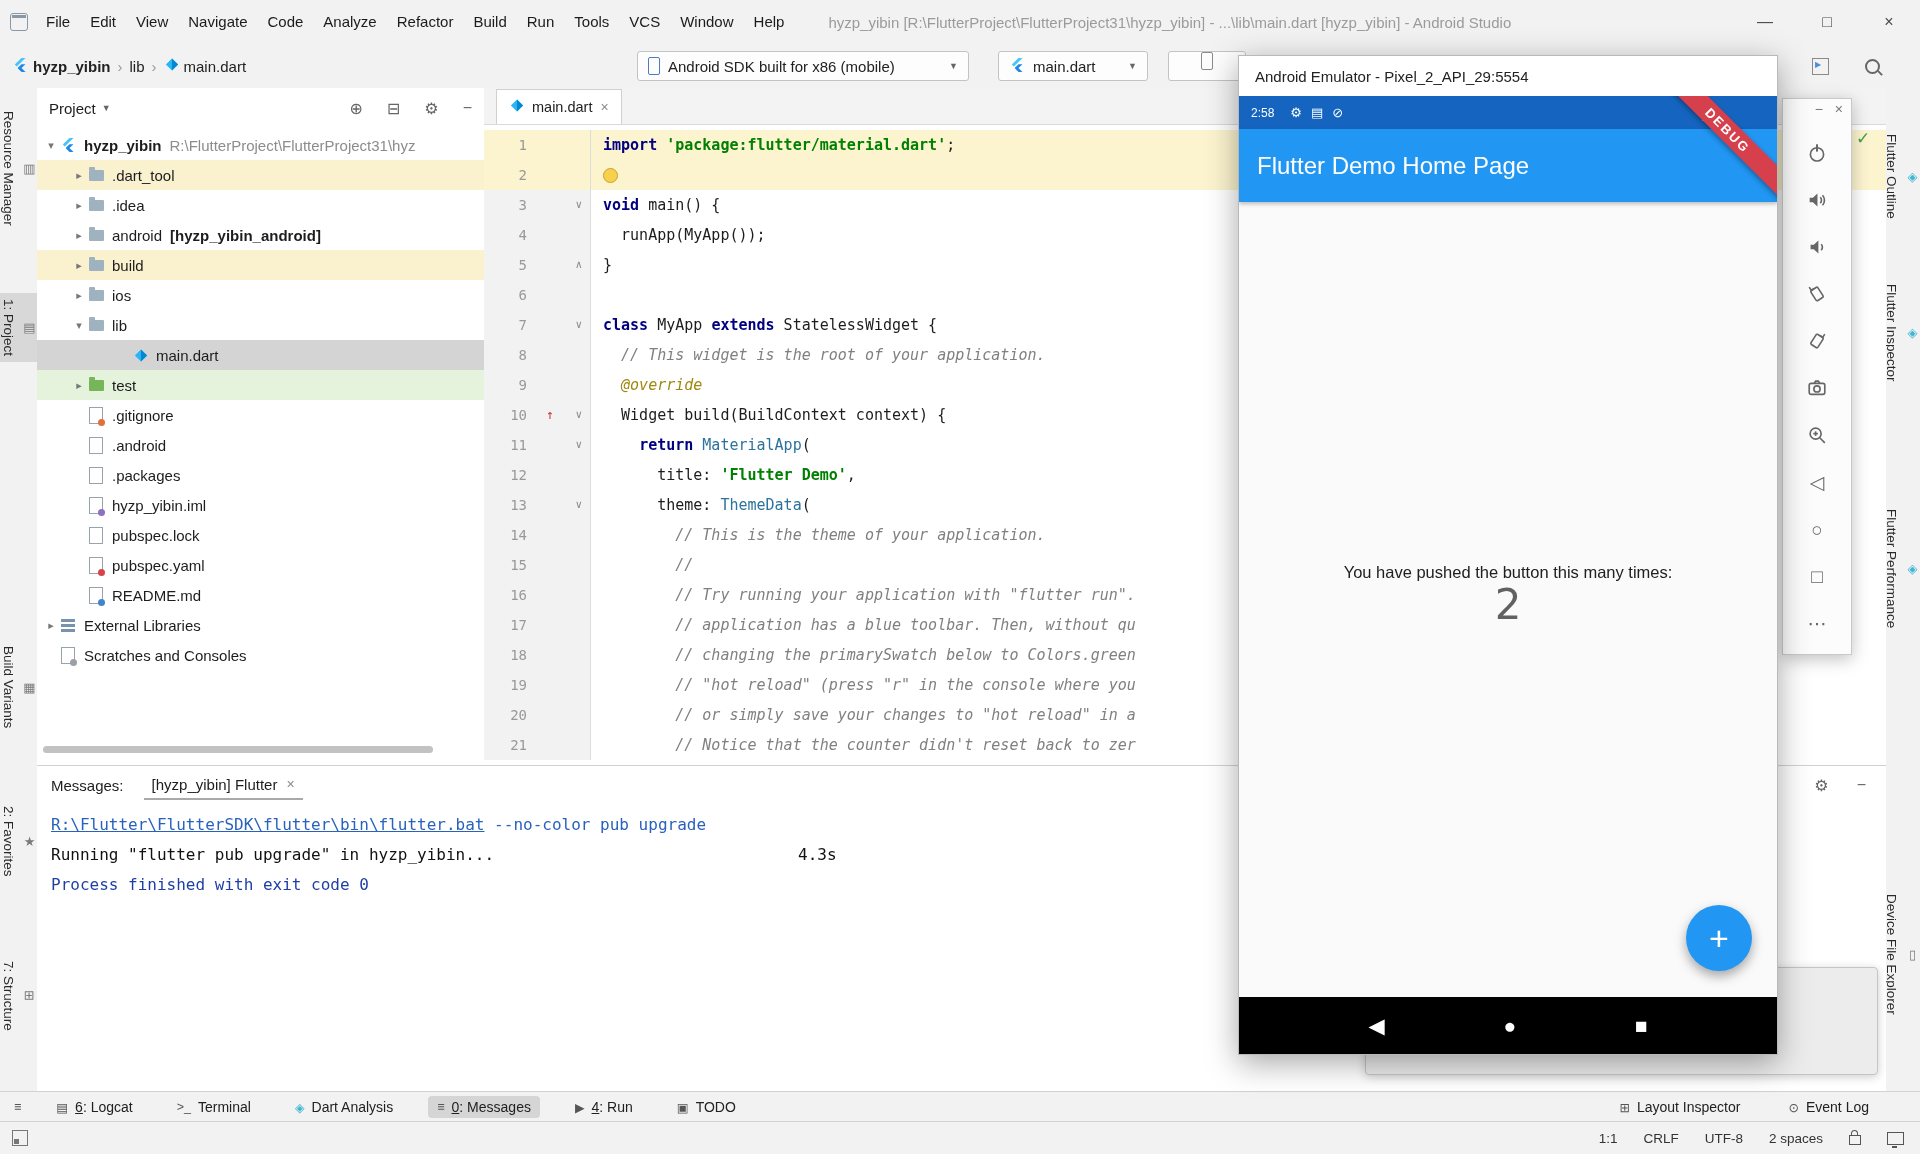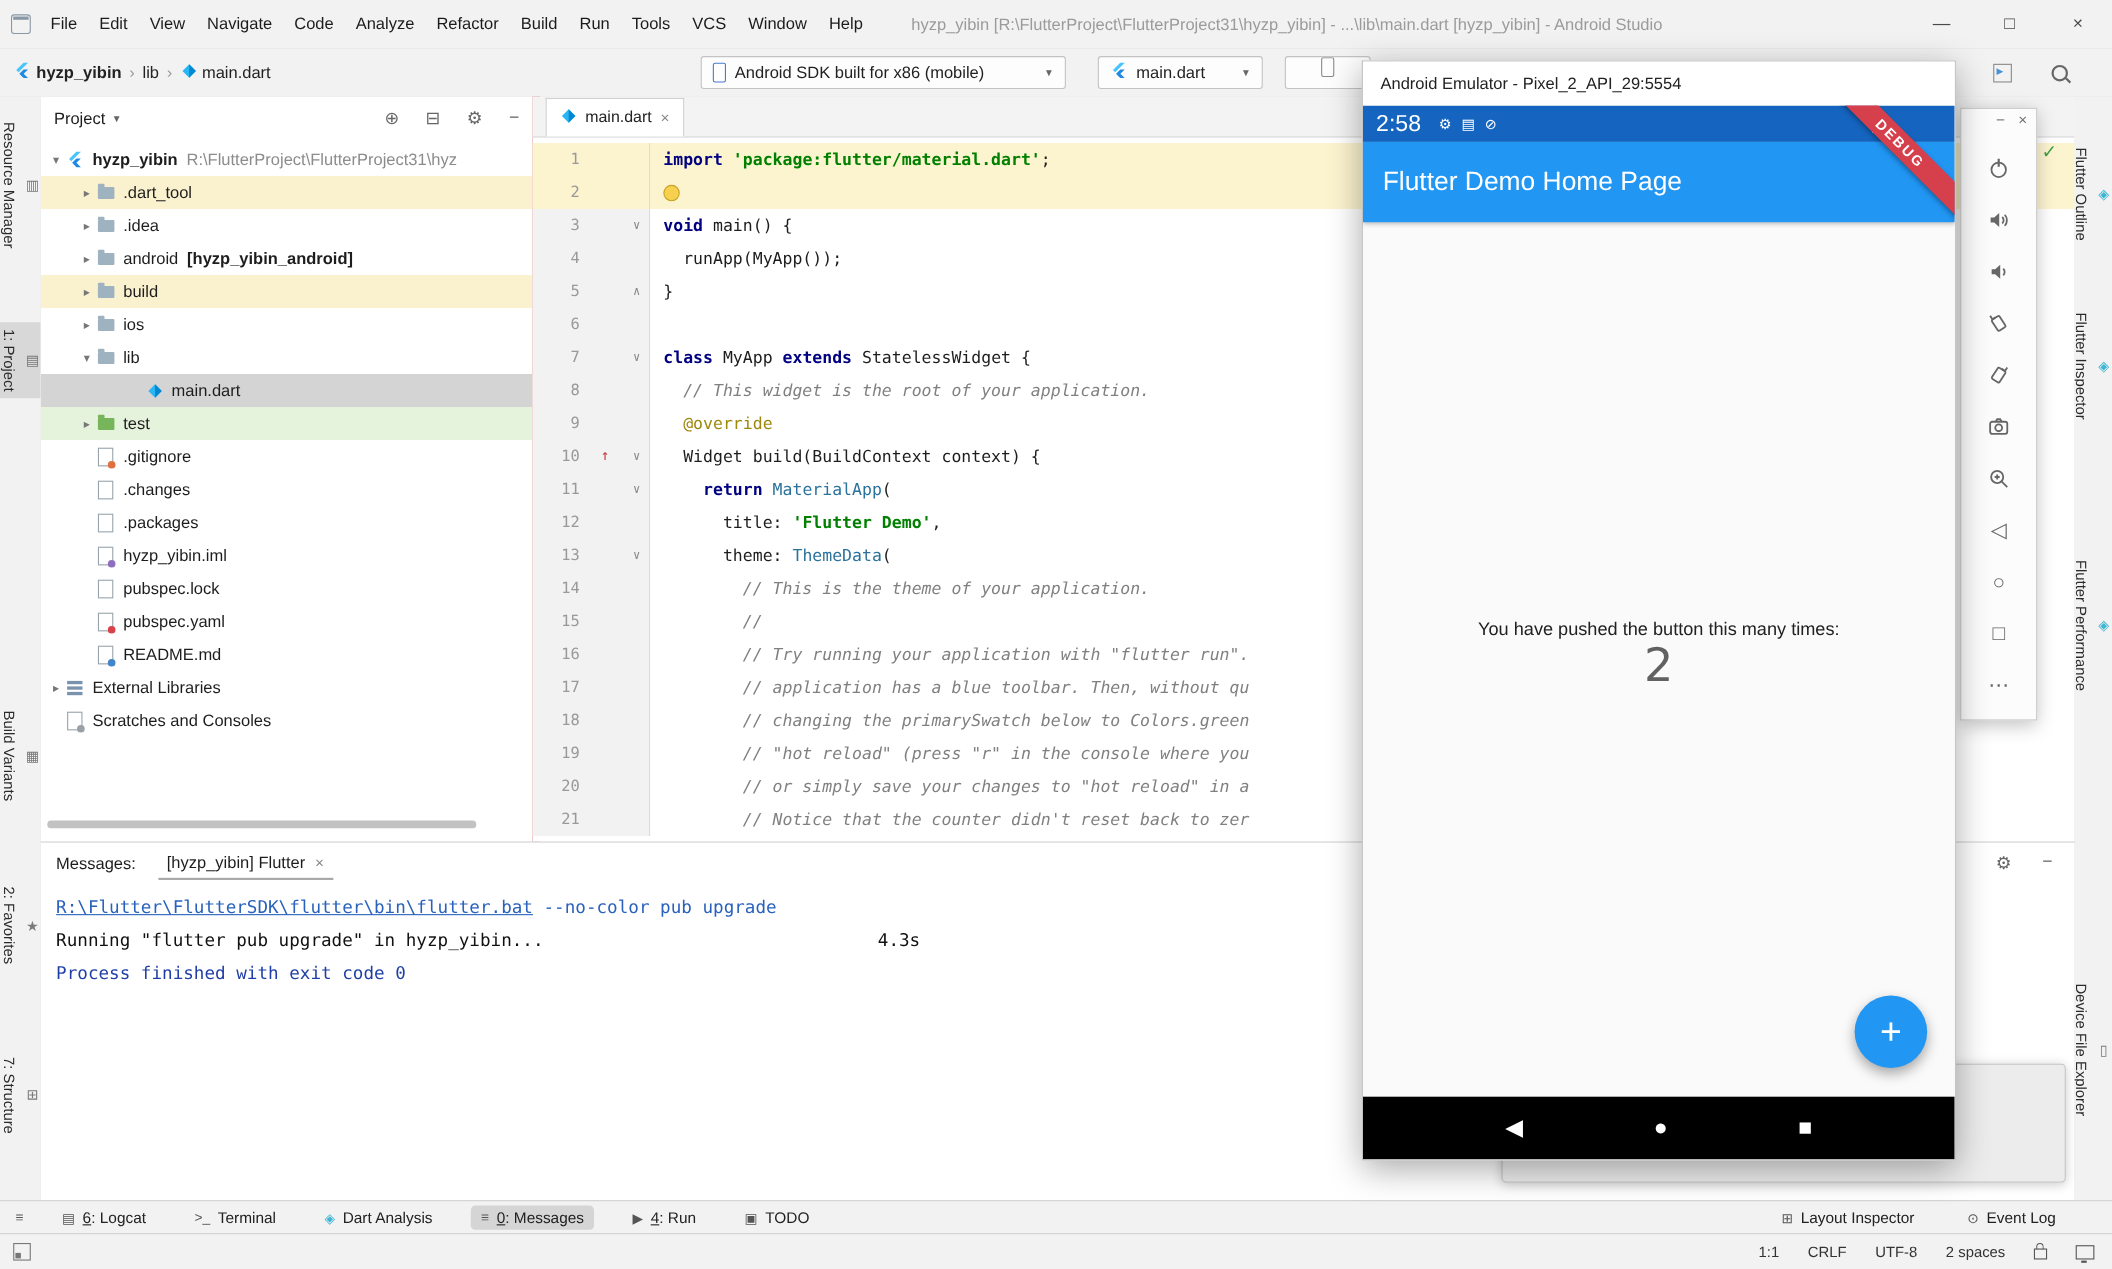--- a/index.html
+++ b/index.html
@@ -84,21 +84,21 @@
   .code-row{display:flex;height:30px;line-height:30px;font-family:"DejaVu Sans Mono",monospace;font-size:15px;}
   .gut{width:106px;flex:none;background:#f2f2f2;border-right:1px solid #dcdcdc;position:relative;}
   .gut .num{position:absolute;right:63px;color:#999;font-size:14px;}
   .gut .fold{position:absolute;right:8px;color:#8a8a8a;font-size:11px;top:0;}
   .gut .ovr{position:absolute;right:36px;color:#c43a3a;font-size:13px;top:0;}
   .code-cell{padding-left:12px;white-space:pre;overflow:hidden;flex:1;color:#1d1d1d;}
   .code-row.hl .gut,.code-row.hl .code-cell{background:#fcf4cf;}
   .kw{color:#000080;font-weight:bold;}
   .str{color:#008000;font-weight:bold;}
   .cmt{color:#808080;font-style:italic;}
-  .ann{color:#9e880d;}
+  .ann{color:#9e880d;font-style:italic;}
   .cls{color:#2b739c;}
   .bulb{display:inline-block;width:13px;height:13px;border-radius:50%;background:#f7d14e;border:1px solid #c9a227;
     vertical-align:middle;margin-right:6px;}
   .inspect-ok{position:absolute;left:1856px;top:128px;color:#43a047;font-size:17px;z-index:30;}
 
   
   .messages{position:absolute;left:37px;right:34px;top:765px;bottom:62px;background:#fff;border-top:1px solid #d2d2d2;overflow:hidden;}
   .msg-header{height:38px;display:flex;align-items:center;padding-left:14px;font-size:15px;color:#1d1d1d;gap:20px;}
   .msg-tab{display:flex;align-items:center;gap:9px;padding:5px 8px;border-bottom:2px solid #a9a9a9;}
   .msg-hicons{margin-left:auto;margin-right:20px;display:flex;gap:28px;color:#666;font-size:16px;}
@@ -135,21 +135,21 @@
   .bg-panel{position:absolute;left:1365px;top:967px;width:511px;height:106px;background:#ececec;
     border:1px solid #c5c5c5;border-radius:4px;box-shadow:0 2px 10px rgba(0,0,0,.2);z-index:40;}
 
   
   .emu-win{position:absolute;left:1238px;top:55px;width:540px;height:1000px;background:#fff;
     border:1px solid #b9b9b9;box-shadow:0 8px 30px rgba(0,0,0,.35);z-index:60;box-sizing:border-box;}
   .emu-title{height:40px;display:flex;align-items:center;padding-left:16px;font-size:15px;color:#222;
     border-bottom:1px solid #e6e6e6;background:#fff;}
   .emu-screen{position:absolute;top:40px;left:0;right:0;bottom:0;overflow:hidden;background:#fafafa;}
   .emu-status{height:33px;background:#1565c0;display:flex;align-items:center;color:#fff;padding:0 12px;}
-  .emu-time{font-size:21px;}
+  .emu-time{font-size:12px;}
   .emu-sico{display:flex;gap:9px;margin-left:16px;font-size:13px;}
   .battery{margin-left:auto;margin-right:52px;width:9px;height:15px;border:1.5px solid #fff;border-radius:1px;position:relative;}
   .battery::before{content:"";position:absolute;top:-4px;left:2px;width:4px;height:2px;background:#fff;}
   .emu-appbar{height:73px;background:#2196f3;color:#fff;display:flex;align-items:center;padding-left:18px;
     font-size:24px;font-weight:500;box-shadow:0 2px 4px rgba(0,0,0,.25);position:relative;z-index:2;}
   .debug-ribbon{position:absolute;top:24px;right:-48px;width:195px;transform:rotate(45deg);background:#d5404c;
     color:#fff;text-align:center;font-size:13px;font-weight:bold;letter-spacing:2px;padding:3px 0;
     box-shadow:0 2px 5px rgba(0,0,0,.35);z-index:6;}
   .emu-body{position:absolute;top:106px;bottom:57px;left:0;right:0;background:#fafafa;}
   .body-label{position:absolute;top:361px;left:0;width:100%;text-align:center;font-size:16.5px;color:#212121;}
@@ -384,21 +384,21 @@
               <span class="dot" style="background:#e0703d"></span>
             </span>
           </span>
           <span class="t-label">.gitignore</span>
         </div>
         <div class="trow">
           <span style="width: 50px; flex: 0 0 auto;"></span>
           <span class="t-icn">
             <span class="fic"></span>
           </span>
-          <span class="t-label">.changes</span>
+          <span class="t-label">.android</span>
         </div>
         <div class="trow">
           <span style="width: 50px; flex: 0 0 auto;"></span>
           <span class="t-icn">
             <span class="fic"></span>
           </span>
           <span class="t-label">.packages</span>
         </div>
         <div class="trow">
           <span style="width: 50px; flex: 0 0 auto;"></span>

